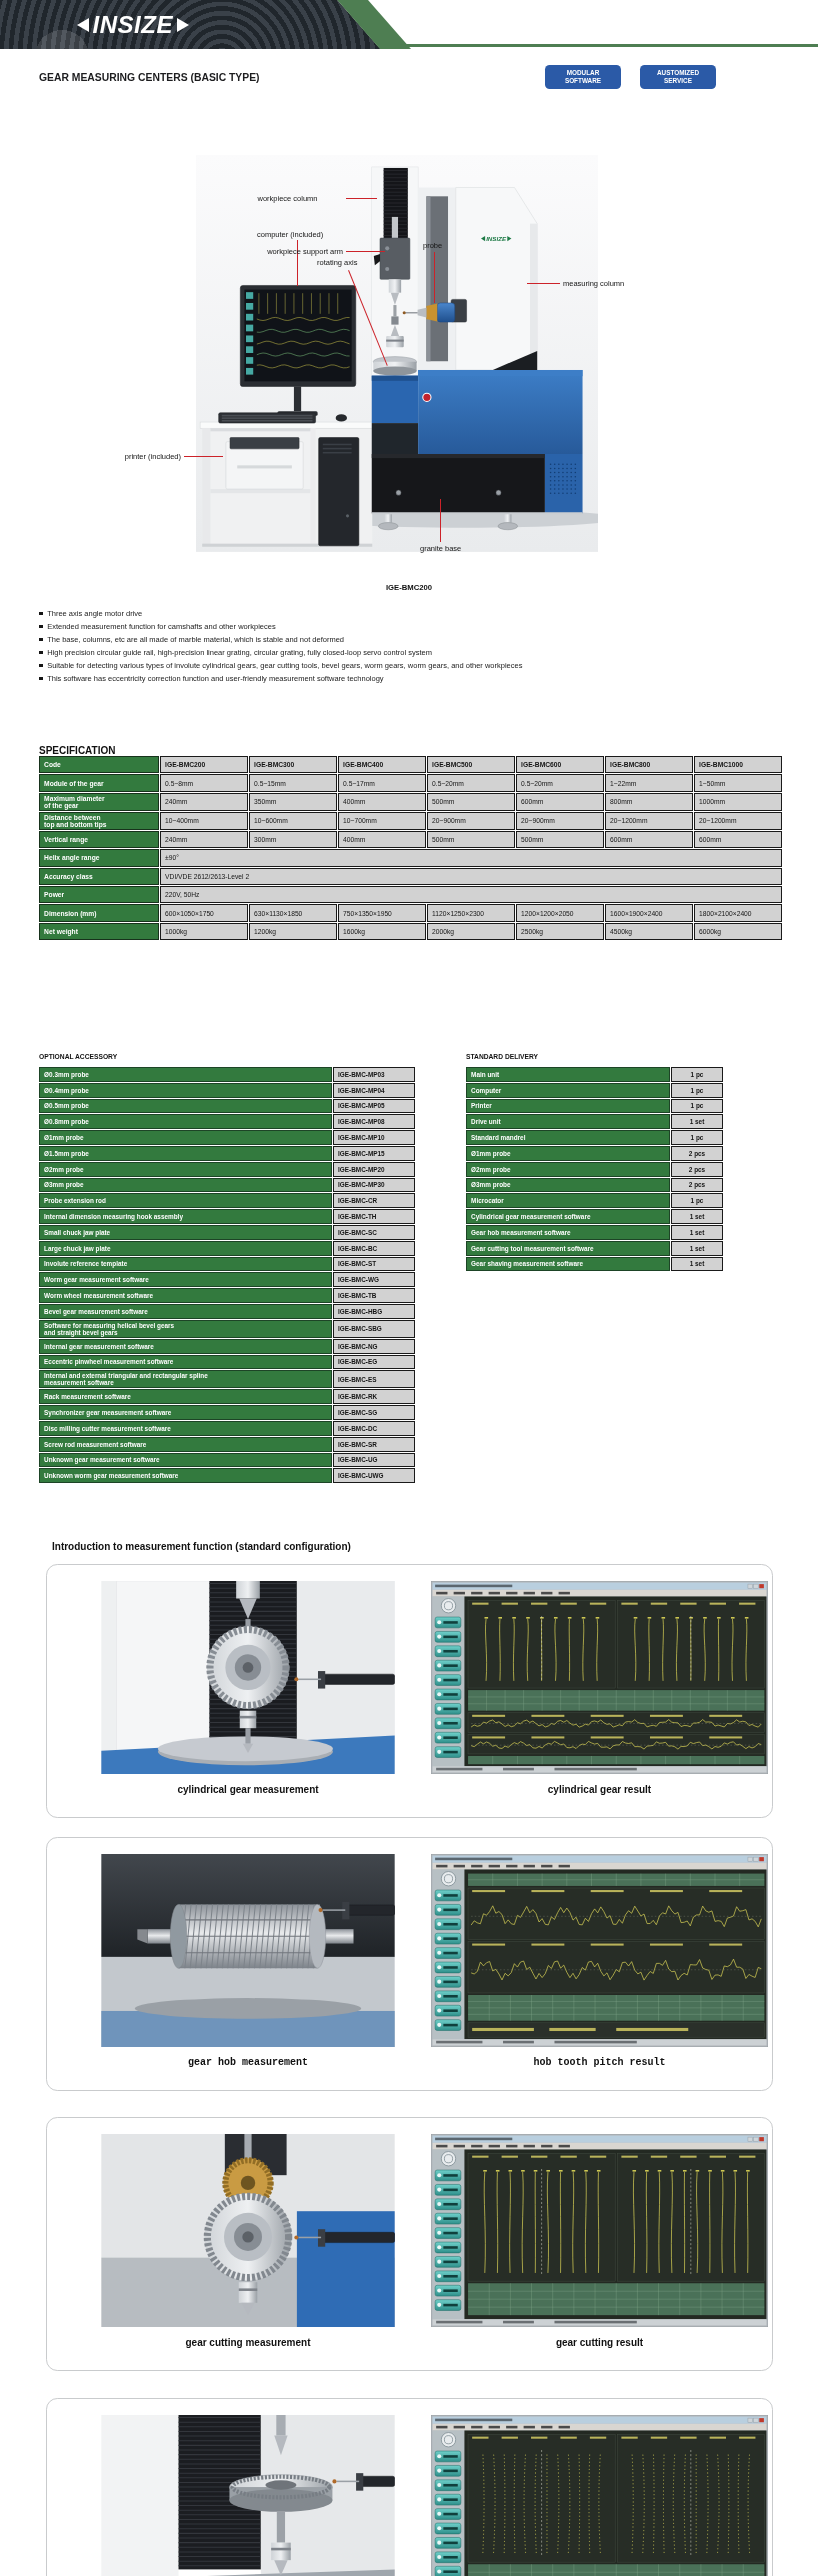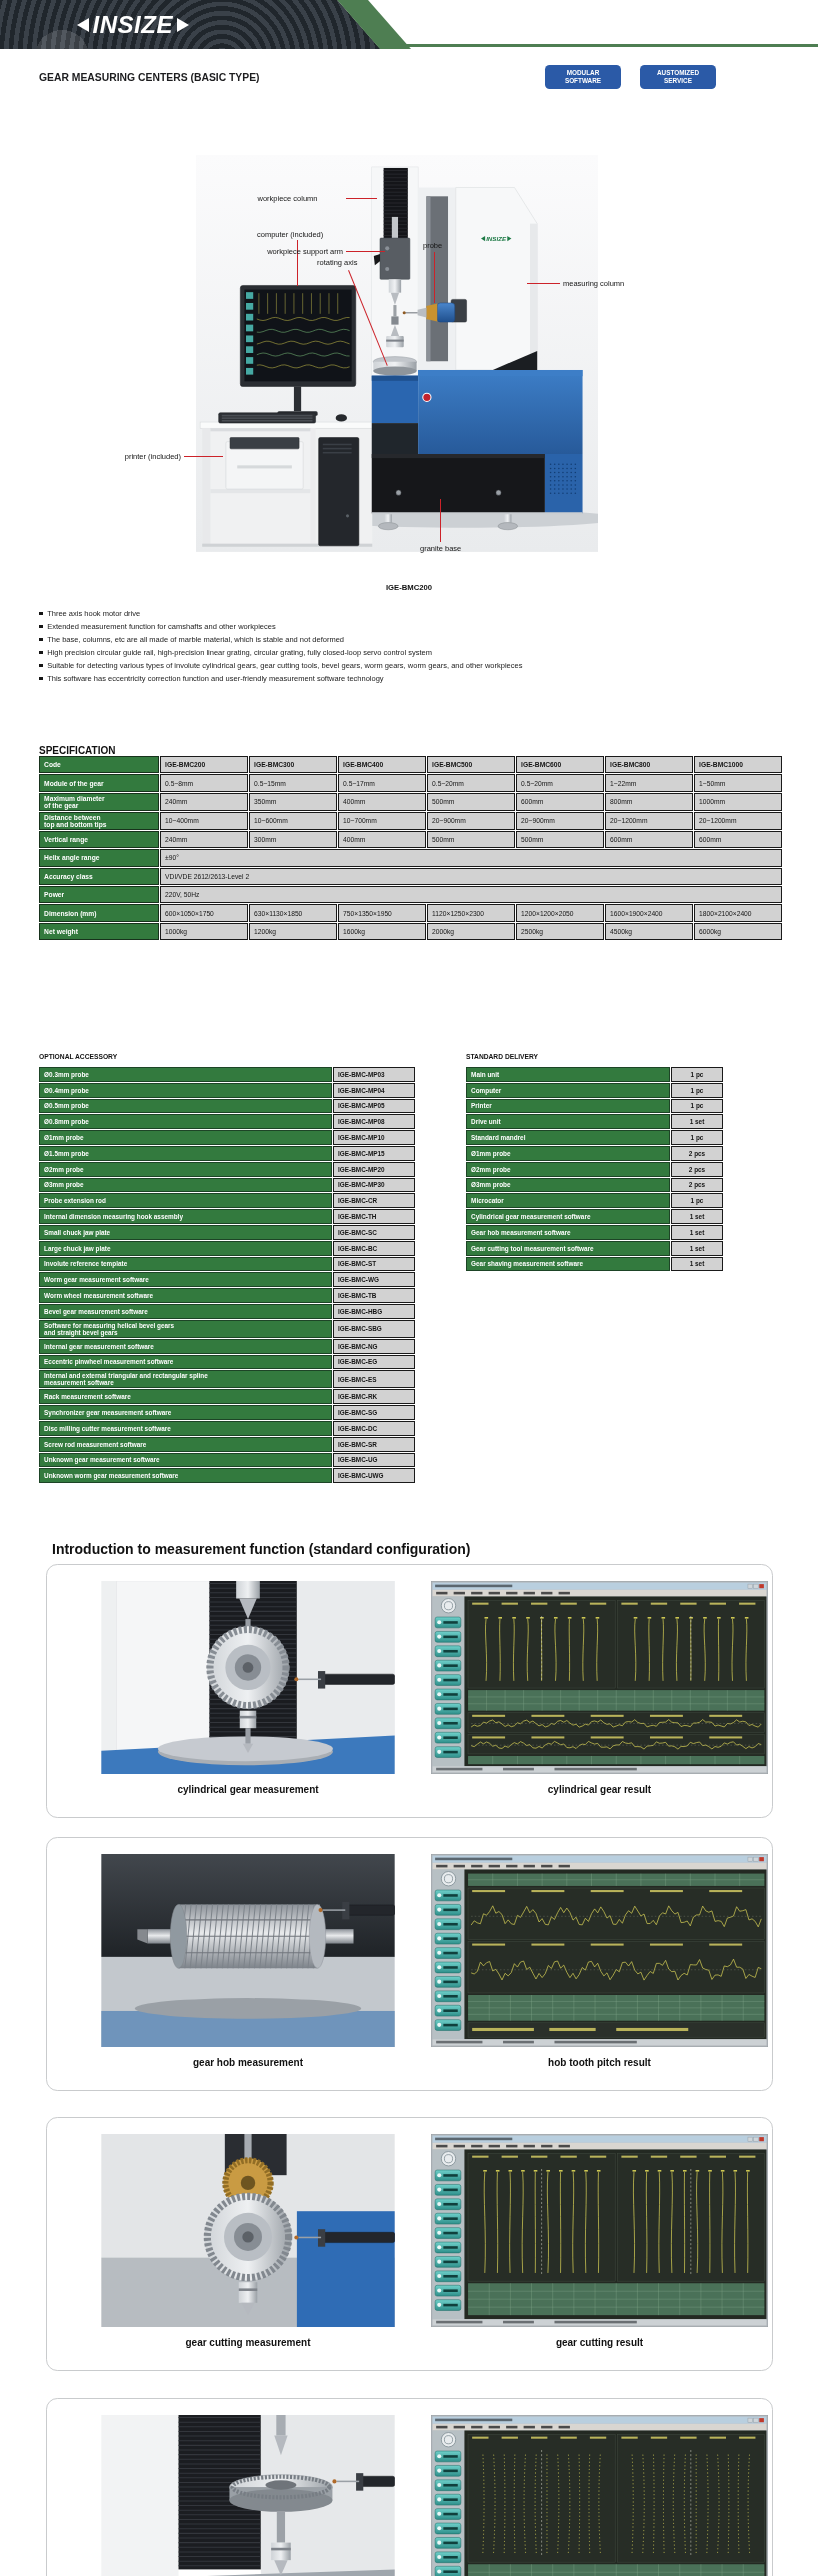--- a/index.html
+++ b/index.html
@@ -61,42 +61,42 @@
   #modelLabel{position:absolute;left:0;top:583px;width:818px;text-align:center;font-weight:bold;font-size:7.7px;color:#111;}
   
   #features{position:absolute;left:39px;top:607px;width:752px;margin:0;padding:0;list-style:none;}
   #features li{display:flex;gap:4.6px;font-size:7.5px;line-height:13px;color:#1c1c1c;}
   .sq{width:3.6px;height:3.6px;background:#151515;margin-top:4.6px;flex:none;}
   
   .sechead{position:absolute;font-weight:bold;color:#111;font-size:10px;}
   #specHead{left:39px;top:745px;}
   #optHead{left:39px;top:1053px;font-size:6.7px;}
   #stdHead{left:466px;top:1053px;font-size:6.7px;}
-  #introHead{left:44px;top:1541px;font-size:14px;padding-left:8px;}
+  #introHead{left:44px;top:1541px;font-size:10px;padding-left:8px;}
   
   #specTable{position:absolute;left:39px;top:756px;width:743px;display:grid;row-gap:1px;}
   .srow{display:grid;grid-template-columns:120px repeat(7,1fr);column-gap:1px;}
   .srow.span{grid-template-columns:120px 1fr;}
   .scell{border:0.8px solid #1a1a1a;background:#d2d2d2;font-size:6.7px;padding:1px 4.1px;display:flex;
     align-items:center;color:#141414;min-height:13.4px;white-space:pre-line;}
   .slab{background:var(--green);color:#fff;font-weight:bold;border-color:#17321c;}
   .s-head{font-weight:bold;}
   
   #optTable{position:absolute;left:39px;top:1067px;width:376px;display:grid;row-gap:1px;}
   .orow{display:grid;grid-template-columns:293px 82px;column-gap:1px;}
   #stdTable{position:absolute;left:466px;top:1067px;width:256px;display:grid;row-gap:1px;}
   .drow{display:grid;grid-template-columns:204px 52px;column-gap:1px;}
   .glab{background:var(--green);color:#fff;font-weight:bold;font-size:6.4px;padding:1px 4.1px;min-height:10.8px;
     display:flex;align-items:center;border:0.5px solid #1d4426;}
   .gval{border:0.8px solid #1a1a1a;background:#d2d2d2;font-weight:bold;font-size:6.4px;padding:1px 4.1px;
     display:flex;align-items:center;color:#141414;}
   .gval.ctr{justify-content:center;}
   
   .mcard{position:absolute;left:46px;width:725px;height:252px;border:1px solid #c9cbcd;border-radius:11.3px;background:#fff;}
-  #card0{top:1564px;} #card1{top:1837px;} #card2{top:2117px;} #card3{top:2398px;}
+  #card0{top:1564px;} #card1{top:1837px;font-family:Liberation Mono, monospace;} #card2{top:2117px;} #card3{top:2398px;}
   .mphoto{position:absolute;left:54px;top:15.5px;width:294px;height:193px;}
   .mresult{position:absolute;left:384px;top:15.5px;width:337px;height:193px;}
   .mphoto svg,.mresult svg{width:100%;height:100%;display:block;}
   .mcap{position:absolute;top:219px;font-weight:bold;font-size:10px;text-align:center;color:#111;}
   .cap-l{left:54px;width:294px;}
   .cap-r{left:384px;width:337px;}
 </style>
 </head>
 <body>
 
@@ -334,21 +334,21 @@
     <div class="flabel" id="fl-mcol">measuring column</div>
     <div class="flabel" id="fl-printer">printer (included)</div>
     <div class="flabel" id="fl-granite">granite base</div>
 
     <div id="modelLabel">IGE-BMC200</div>
   </figure>
 
   <ul id="features">
       <li>
         <span class="sq"></span>
-        <span>Three axis hook motor drive</span>
+        <span>Three axis angle motor drive</span>
       </li>
       <li>
         <span class="sq"></span>
         <span>Extended measurement function for camshafts and other workpieces</span>
       </li>
       <li>
         <span class="sq"></span>
         <span>The base, columns, etc are all made of marble material, which is stable and not deformed</span>
       </li>
       <li>

